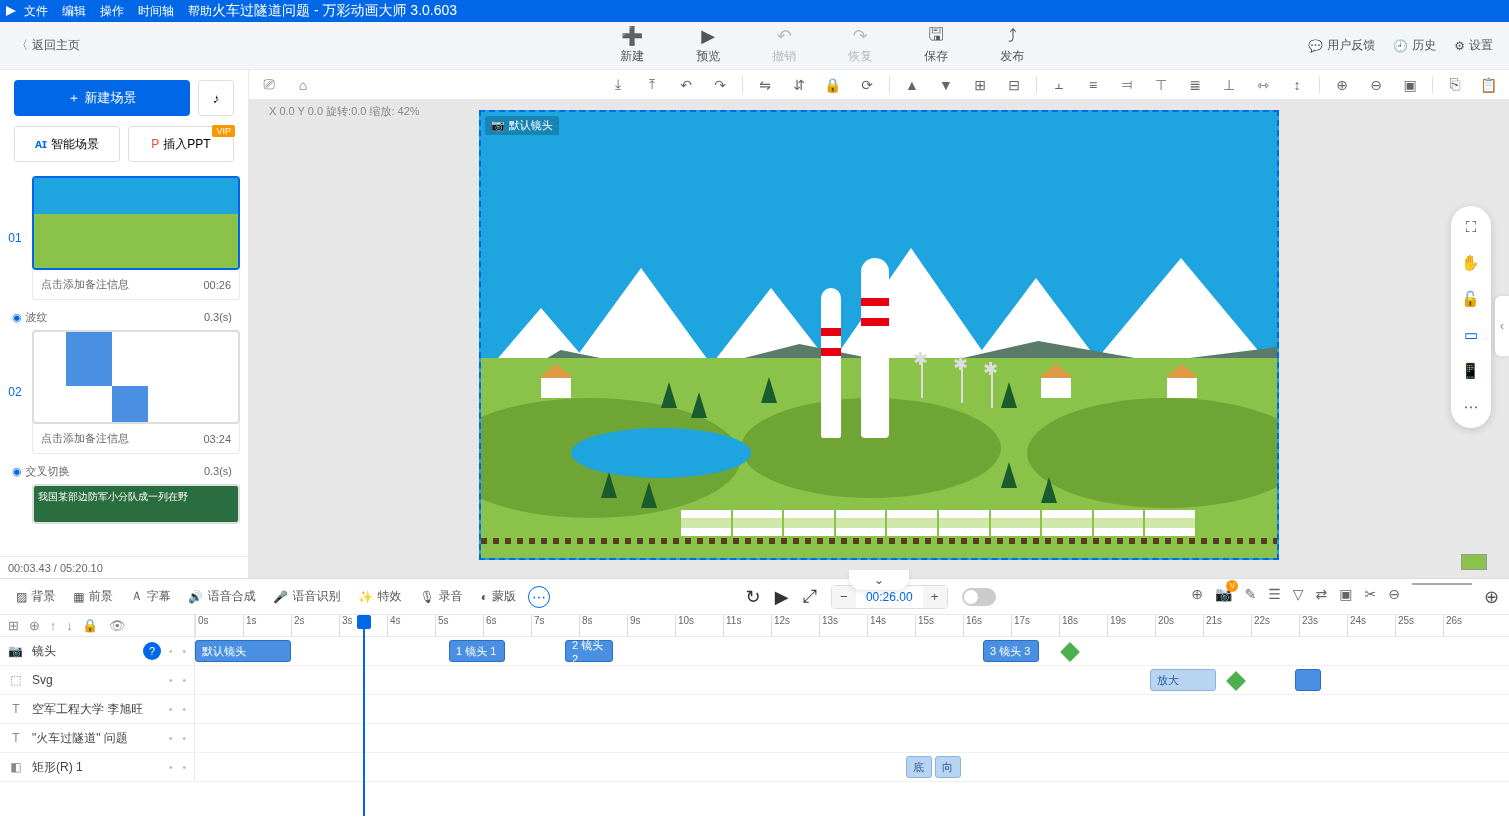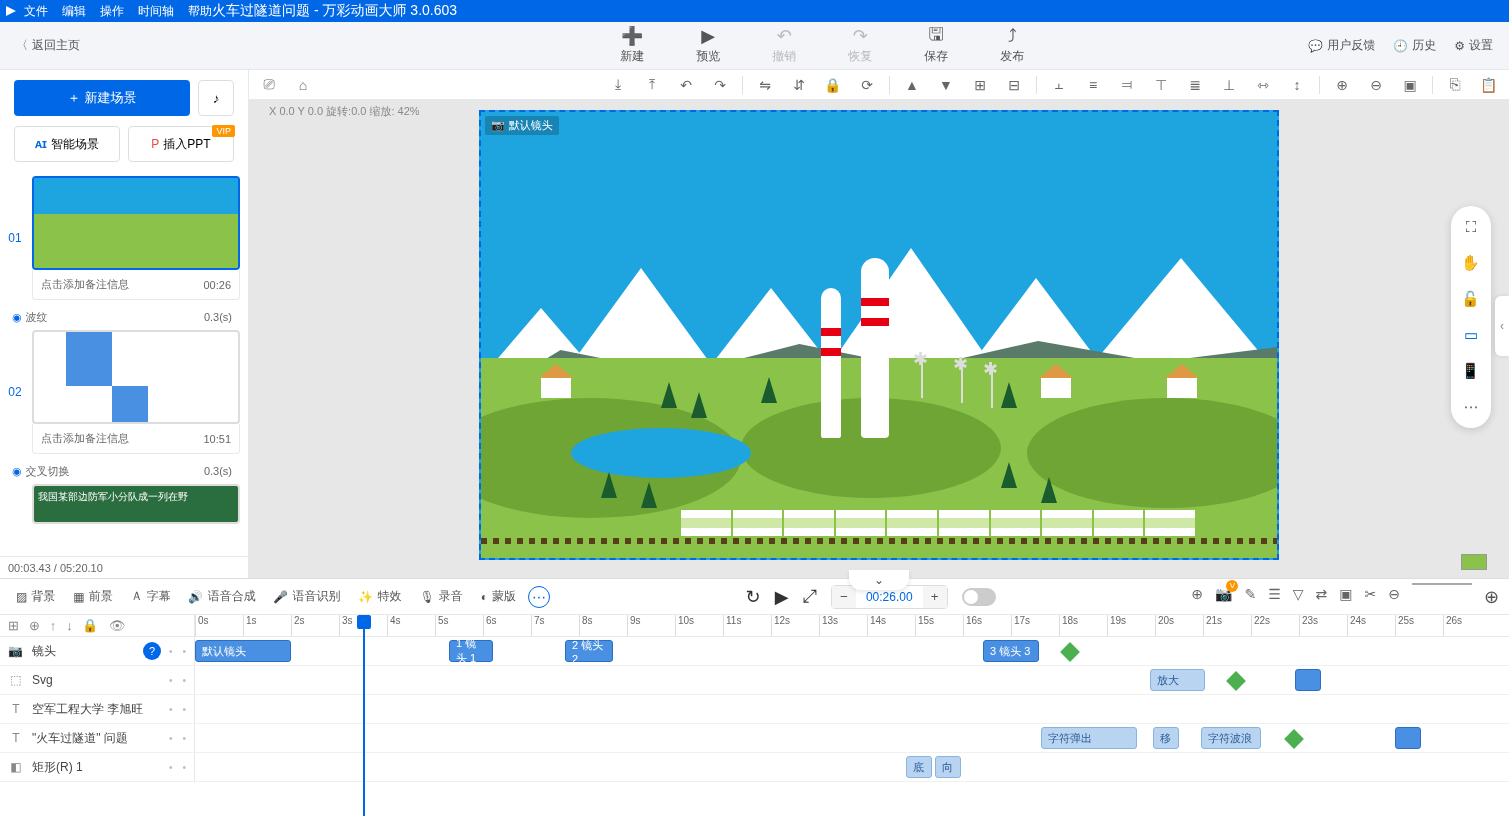--- a/index.html
+++ b/index.html
@@ -236,21 +236,21 @@
 
       <div class="scene-item">
         <div class="scene-num">02</div>
         <div class="scene-body">
           <div class="scene-thumb nosel" style="background:#fff">
               <div style="position:absolute;left:32px;top:0;width:46px;height:54px;background:#4a90e2"></div>
               <div style="position:absolute;left:78px;top:54px;width:36px;height:40px;background:#4a90e2"></div>
             </div>
           <div class="scene-meta">
               <span>点击添加备注信息</span>
-              <span>10:51</span>
+              <span>03:24</span>
             </div>
         </div>
       </div>
       <div class="scene-trans">
           <span><span class="play-ico">◉</span><span>交叉切换</span></span>
           <span>0.3(s)</span>
         </div>
 
       <div class="scene-item">
         <div class="scene-num"></div>
@@ -484,38 +484,38 @@
           <span class="tico">📷</span>
           <span class="tname">镜头</span>
           <span class="help">?</span>
           <span class="dots">
             <span>•</span>
             <span>•</span>
           </span>
         </div>
       <div class="tl-track-body">
         <div class="clip" style="left:0;width:96px">默认镜头</div>
-        <div class="clip" style="left:254px;width:44px">1 镜头 1</div>
+        <div class="clip" style="left:254px;width:56px">1 镜头 1</div>
         <div class="clip" style="left:370px;width:48px">2 镜头 2</div>
         <div class="clip" style="left:788px;width:56px">3 镜头 3</div>
         <div class="keyframe" style="left:868px"></div>
       </div>
     </div>
 
     <div class="tl-track">
       <div class="tl-track-head">
           <span class="tico">⬚</span>
           <span class="tname">Svg</span>
           <span class="dots">
             <span>•</span>
             <span>•</span>
           </span>
         </div>
       <div class="tl-track-body">
-        <div class="clip light" style="left:955px;width:55px">放大</div>
+        <div class="clip light" style="left:955px;width:66px">放大</div>
         <div class="keyframe" style="left:1034px"></div>
         <div class="clip" style="left:1100px;width:26px"></div>
       </div>
     </div>
 
     <div class="tl-track">
       <div class="tl-track-head">
           <span class="tico">T</span>
           <span class="tname">空军工程大学 李旭旺</span>
           <span class="dots">
@@ -527,27 +527,20 @@
 
     <div class="tl-track">
       <div class="tl-track-head">
           <span class="tico">T</span>
           <span class="tname">"火车过隧道" 问题</span>
           <span class="dots">
             <span>•</span>
             <span>•</span>
           </span>
         </div>
-      <div class="tl-track-body">
-        <div class="clip light" style="left:846px;width:96px">字符弹出</div>
-        <div class="clip light" style="left:958px;width:26px">移</div>
-        <div class="clip light" style="left:1006px;width:60px">字符波浪</div>
-        <div class="keyframe" style="left:1092px"></div>
-        <div class="clip" style="left:1200px;width:26px"></div>
-      </div>
     </div>
 
     <div class="tl-track">
       <div class="tl-track-head">
           <span class="tico">◧</span>
           <span class="tname">矩形(R) 1</span>
           <span class="dots">
             <span>•</span>
             <span>•</span>
           </span>

